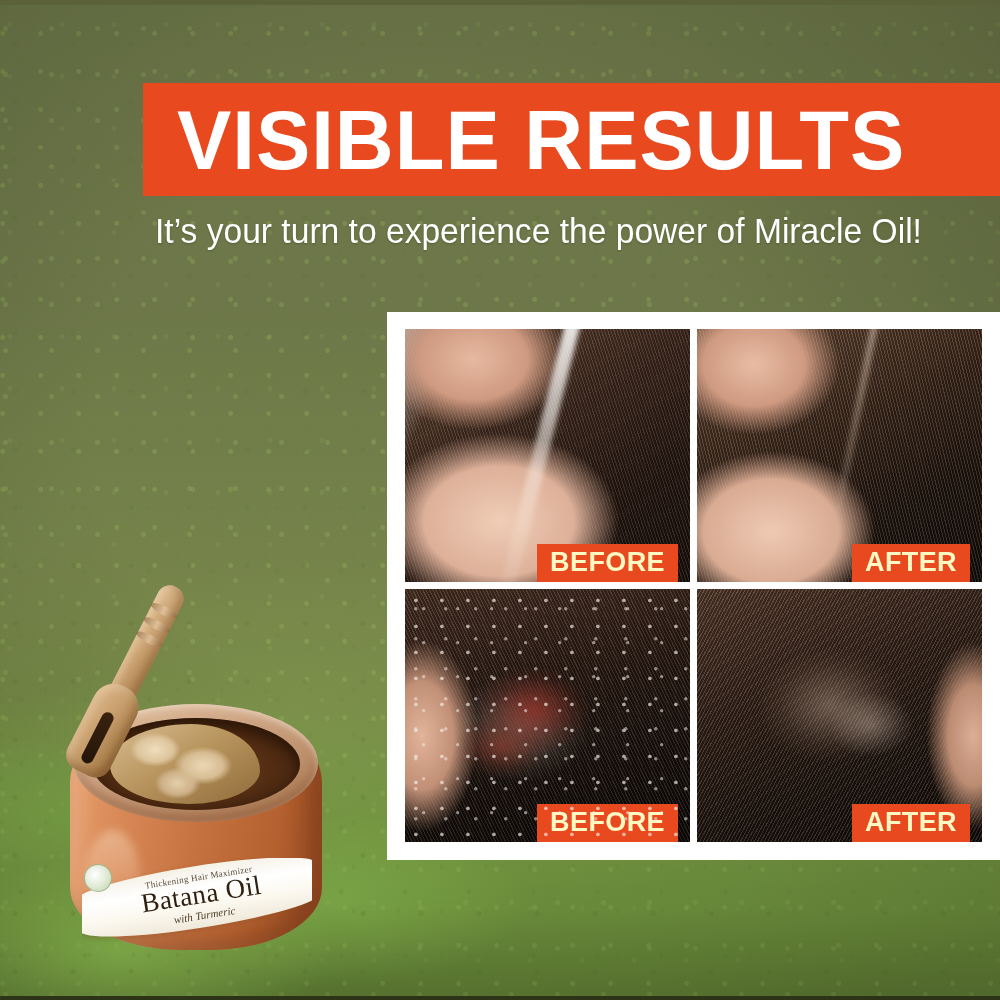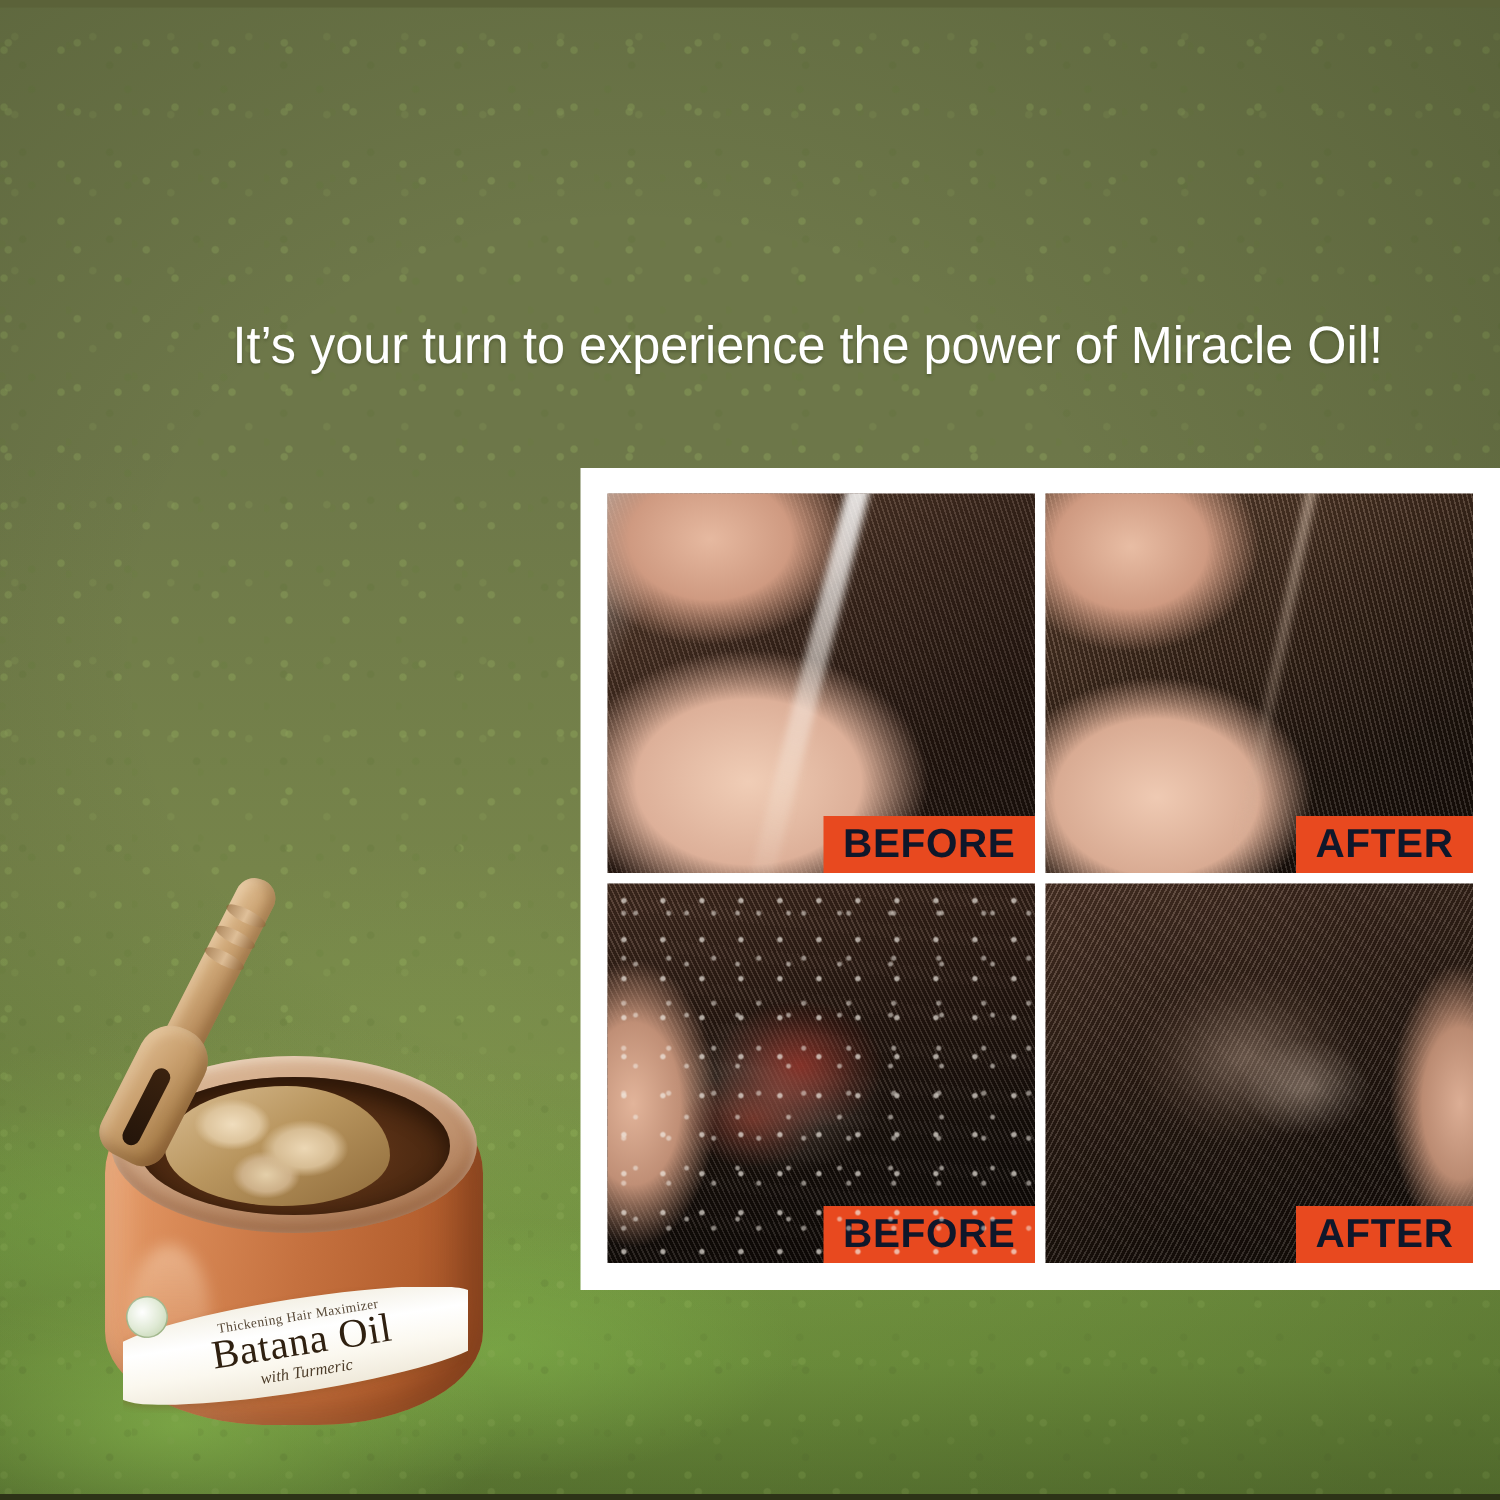--- a/index.html
+++ b/index.html
@@ -207,24 +207,24 @@
     position: absolute;
     left: 40%; top: 36%;
     width: 120px; height: 90px;
     background: radial-gradient(ellipse 60px 45px at 50% 50%, rgba(226,206,190,0.35) 0%, rgba(180,156,140,0) 72%);
     filter: blur(1px);
   }
 
   
   .ba-badge {
     position: absolute;
-    right: 0;
+    right: 12px;
     bottom: 0;
     background: #e8491f;
-    color: #0f172a;
+    color: #fef9c3;
     font-size: 27px;
     font-weight: bold;
     letter-spacing: 0.4px;
     padding: 4px 13px 6px 13px;
     line-height: 1.05;
     white-space: nowrap;
   }
 
   
   .jar {
@@ -388,20 +388,23 @@
 <div id="stage">
 
   <div class="bg-base"></div>
   <div class="bg-moss"></div>
   <div class="bg-grass"></div>
   <div class="bg-speckle"></div>
   <div class="bg-vignette"></div>
   <div class="bg-top-strip"></div>
   <div class="bg-bottom-line"></div>
 
+  <div class="headline-banner">
+    <div class="headline-text">VISIBLE RESULTS</div>
+  </div>
   <div class="subtitle">It’s your turn to experience the power of Miracle Oil!</div>
 
   <div class="grid-frame">
     <div class="grid-inner">
 
       <div class="photo-cell ph-1">
         <div class="ba-badge">BEFORE</div>
       </div>
 
       <div class="photo-cell ph-2">

